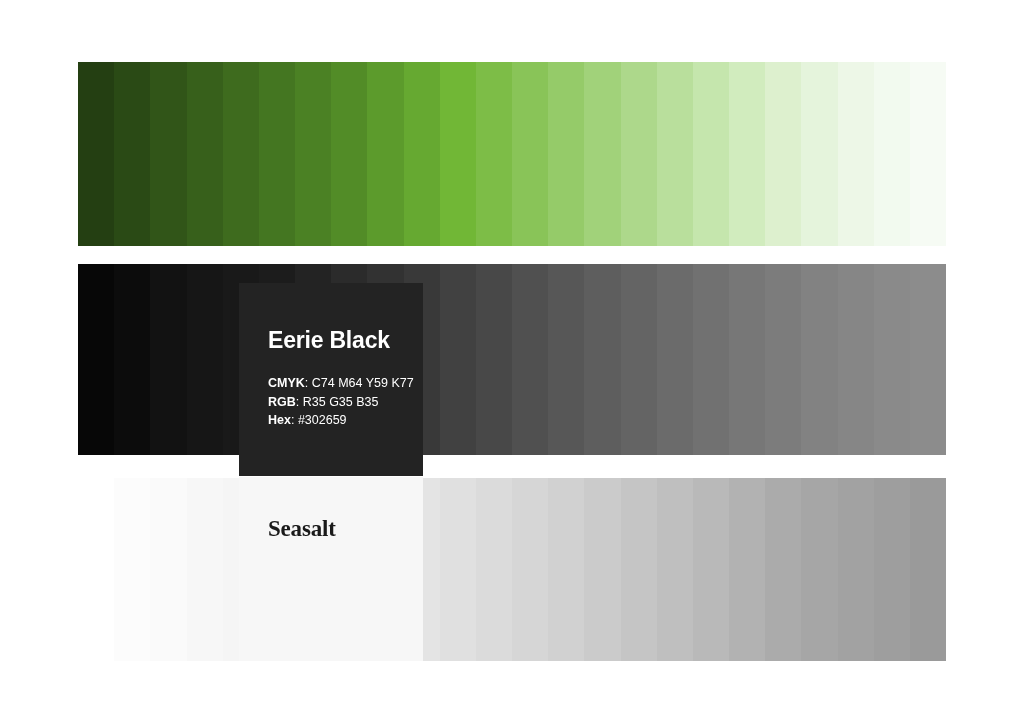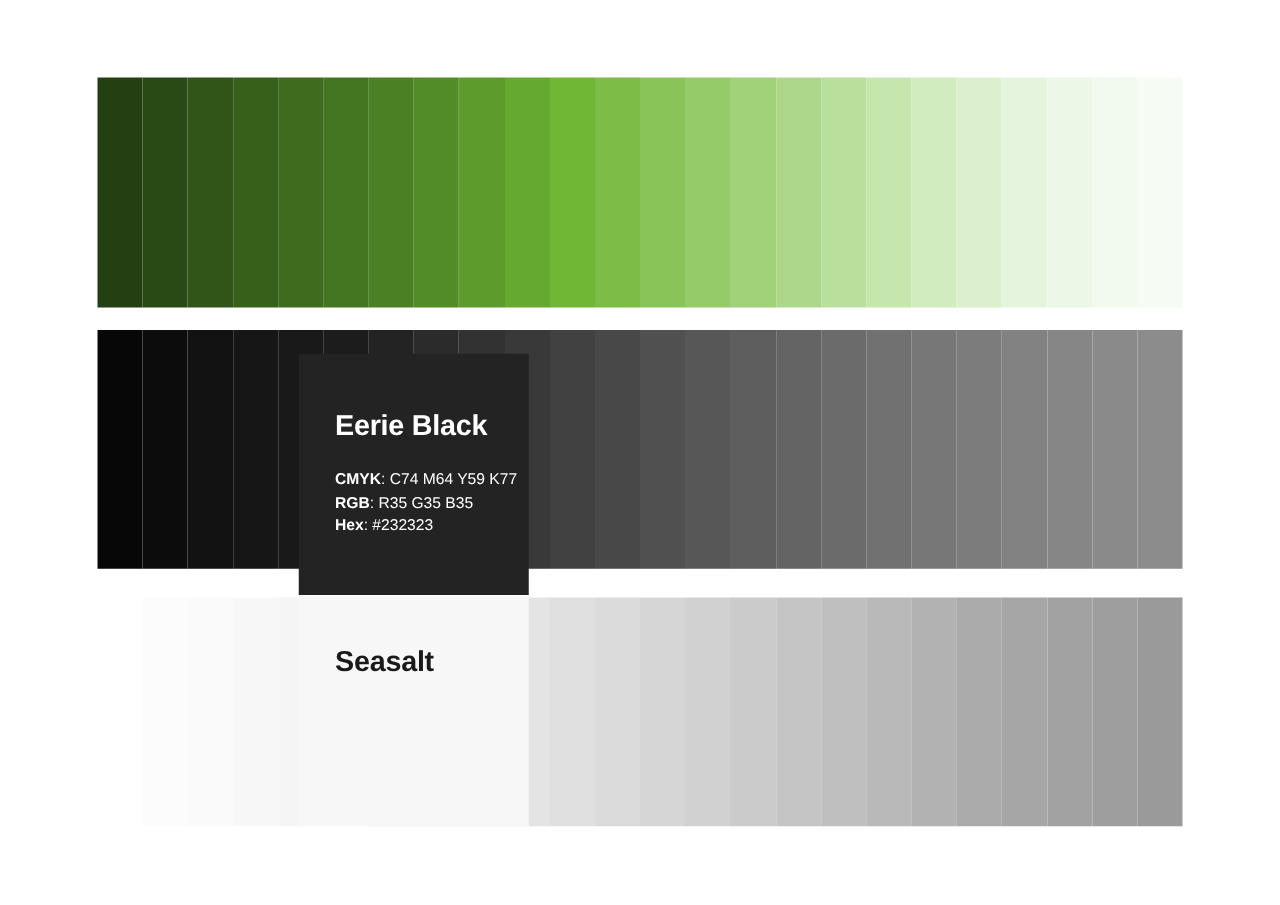--- a/index.html
+++ b/index.html
@@ -48,20 +48,21 @@
     width: 184px; height: 193px;
     background: #232323;
     color: #ffffff;
     margin-top: 20px;
   }
   #card-seasalt {
     left: 239px; top: 477px;
     width: 184px; height: 184px;
     background: #F7F7F7;
     color: #1a1a1a;
+    font-family: Liberation Serif, serif;
   }
   .card-title {
     font-size: 23px;
     font-weight: bold;
     letter-spacing: -0.2px;
     position: absolute;
     left: 29px;
   }
   #card-kelly-green .card-title { top: 44px; }
   #card-eerie-black .card-title { top: 44px; }
@@ -164,21 +165,21 @@
       <div class="band" style="background: rgb(158, 158, 158);"></div>
       <div class="band" style="background: rgb(154, 154, 154);"></div>
     </div>
 
 
   <div class="info-card" id="card-eerie-black">
     <div class="card-title">Eerie Black</div>
     <div class="card-specs">
       <div class="spec-row"><span class="spec-key">CMYK</span><span class="spec-val">: </span><span class="spec-val">C74 M64 Y59 K77</span></div>
       <div class="spec-row"><span class="spec-key">RGB</span><span class="spec-val">: </span><span class="spec-val">R35 G35 B35</span></div>
-      <div class="spec-row"><span class="spec-key">Hex</span><span class="spec-val">: </span><span class="spec-val">#232323</span></div>
+      <div class="spec-row"><span class="spec-key">Hex</span><span class="spec-val">: </span><span class="spec-val">#302659</span></div>
     </div>
   </div>
 
   <div class="info-card" id="card-seasalt">
     <div class="card-title">Seasalt</div>
   </div>
 
 </div>
 
 </body></html>

